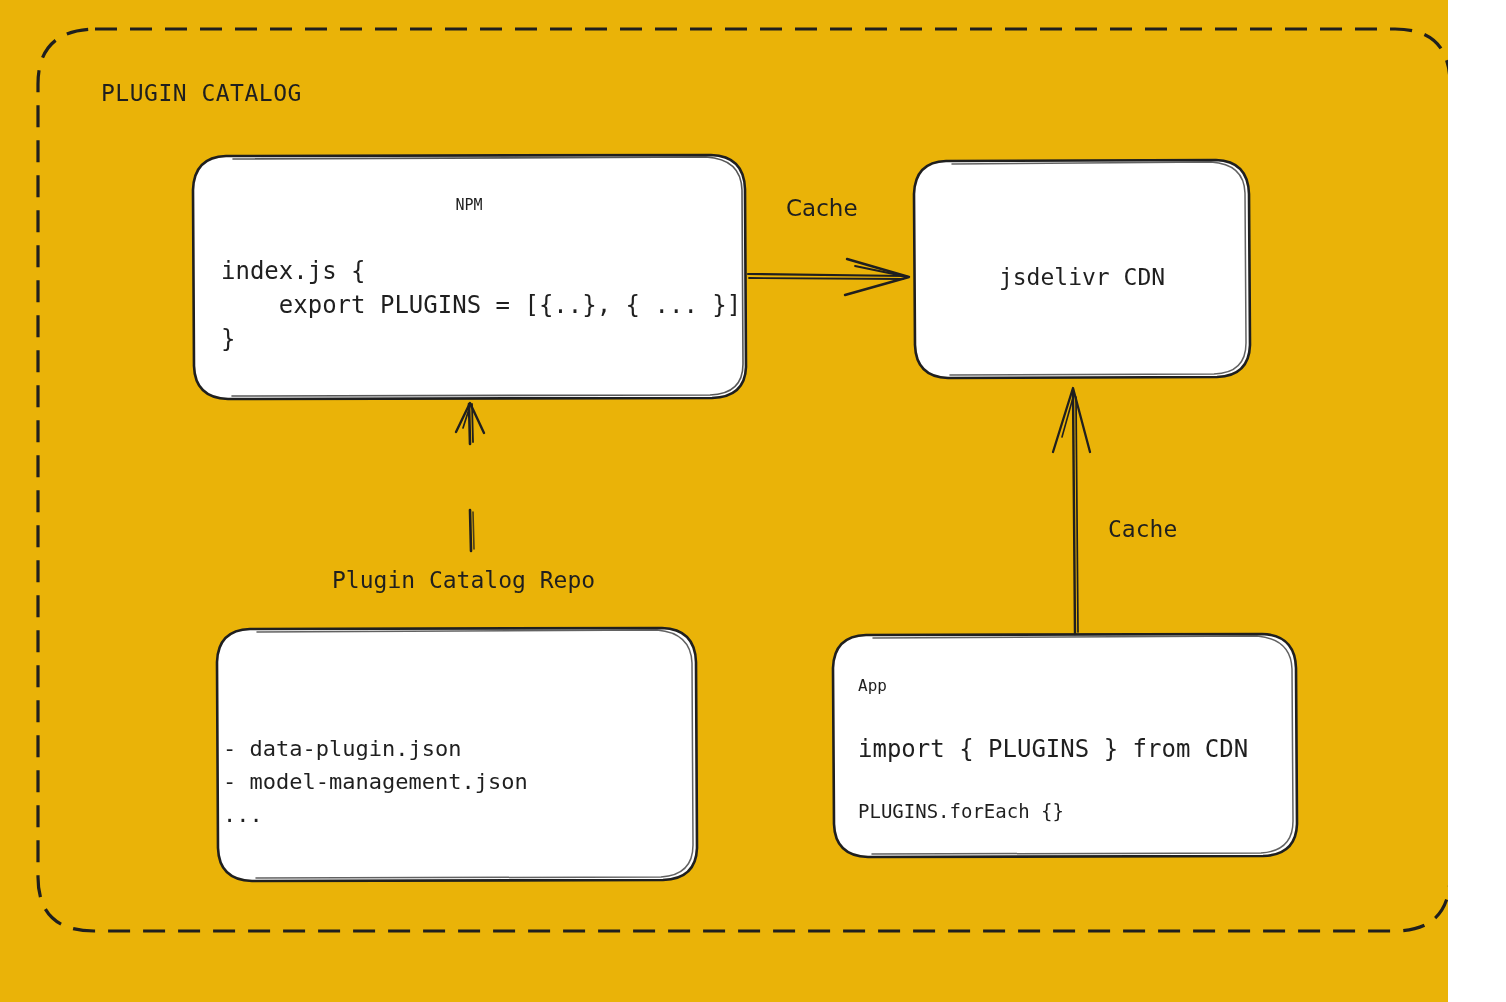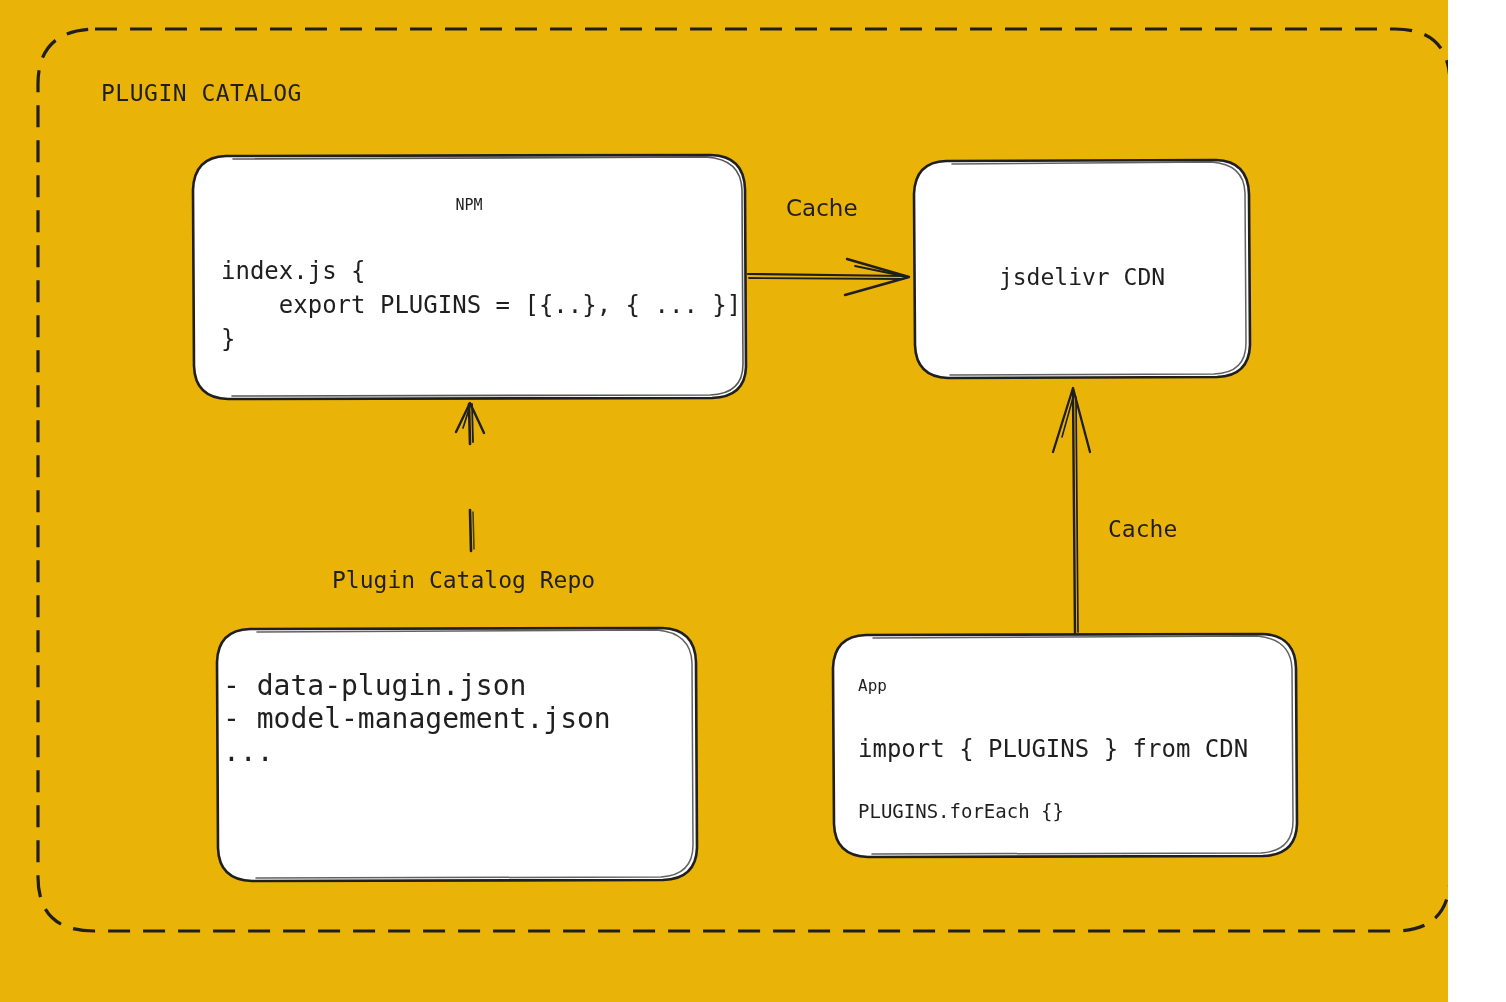--- a/index.html
+++ b/index.html
@@ -55,22 +55,22 @@
   .code-block {
     font-size: 24px;
     line-height: 34px;
   }
   #npm-code {
     left: 221px;
     top: 254px;
   }
   #repo-list {
     left: 223px;
-    top: 669px;
-    font-size: 28px;
+    top: 732px;
+    font-size: 22px;
     line-height: 33px;
   }
   #app-name {
     left: 858px;
     top: 678px;
     font-size: 16px;
   }
   #app-line1 {
     left: 858px;
     top: 737px;

